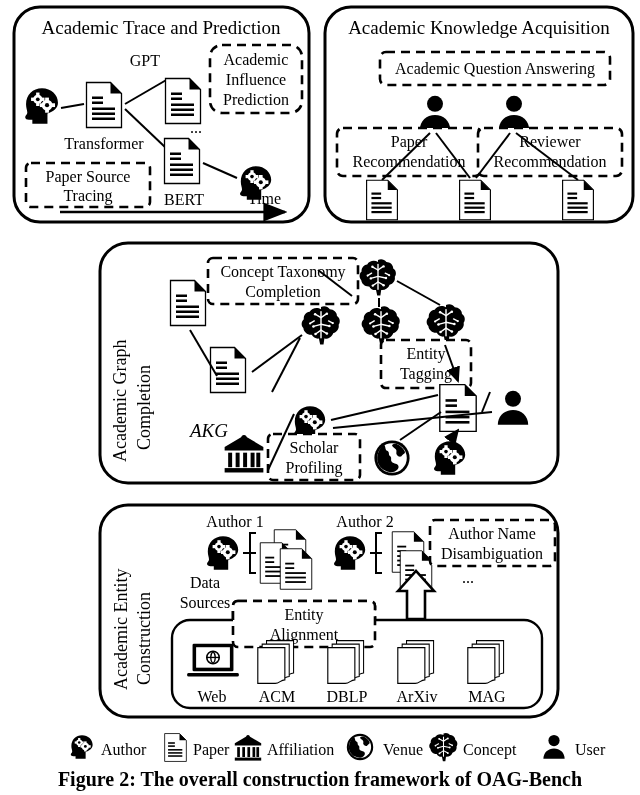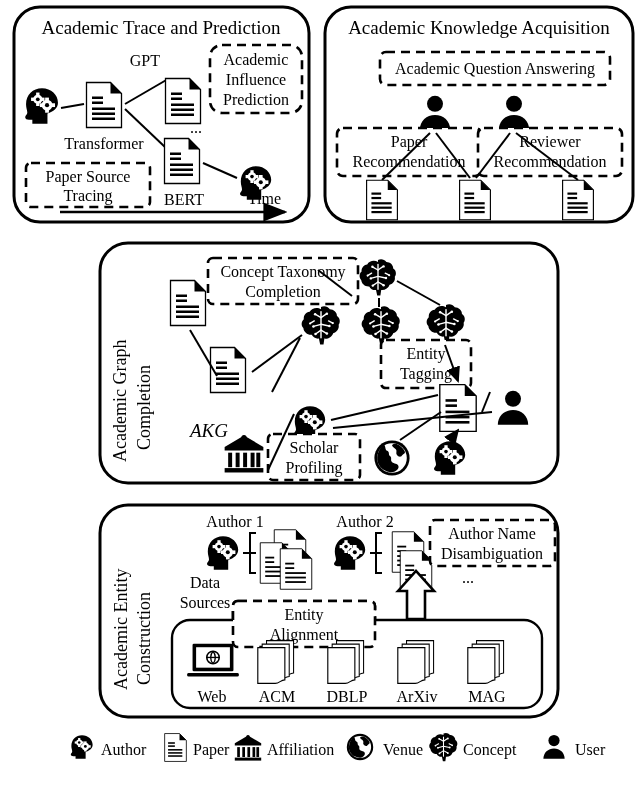--- a/index.html
+++ b/index.html
@@ -365,14 +365,15 @@
     <text class="txt t-leg" x="383" y="755">Venue</text>
 
     <use href="#ic-brain" x="428" y="732" width="31" height="31"></use>
     <text class="txt t-leg" x="463" y="755">Concept</text>
 
     <use href="#ic-user" x="540" y="733" width="28" height="28"></use>
     <text class="txt t-leg" x="575" y="755">User</text>
   </g>
 </svg>
 
+<div class="cap">Figure 2: The overall construction framework of OAG-Bench</div>
 
 </div>
 
 </body></html>

